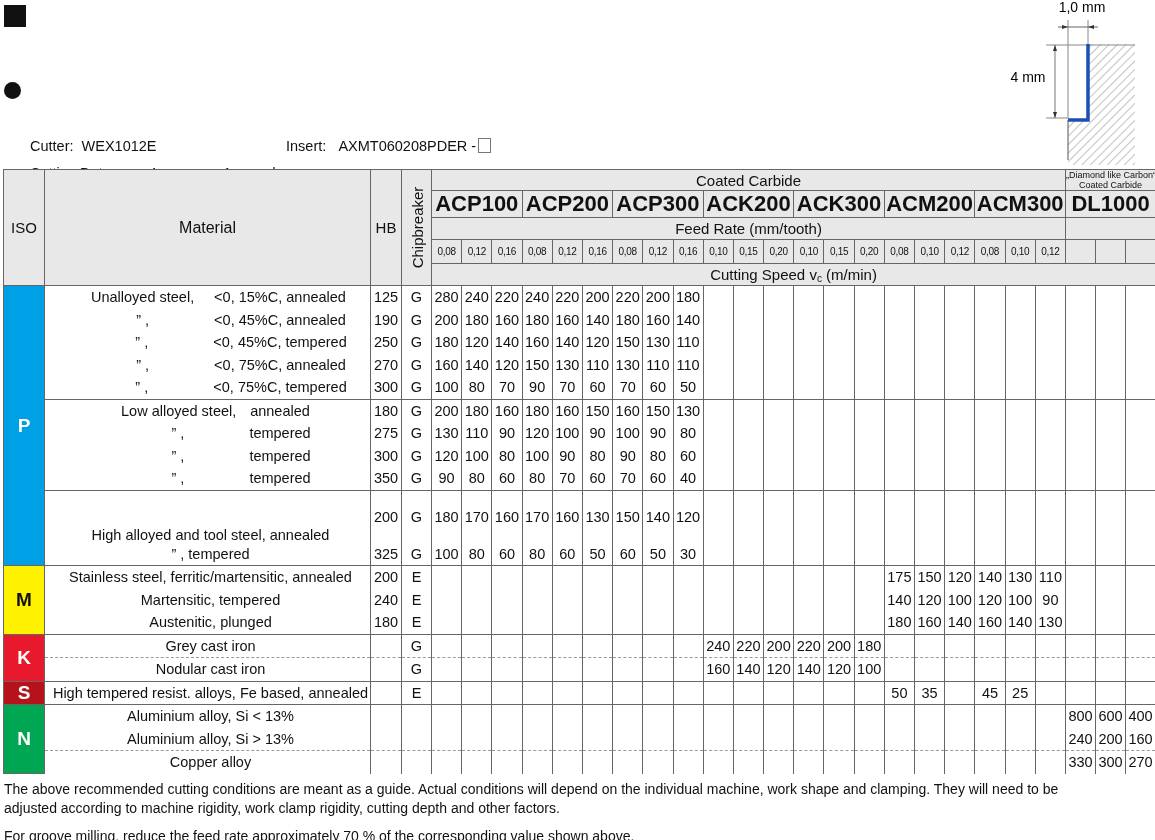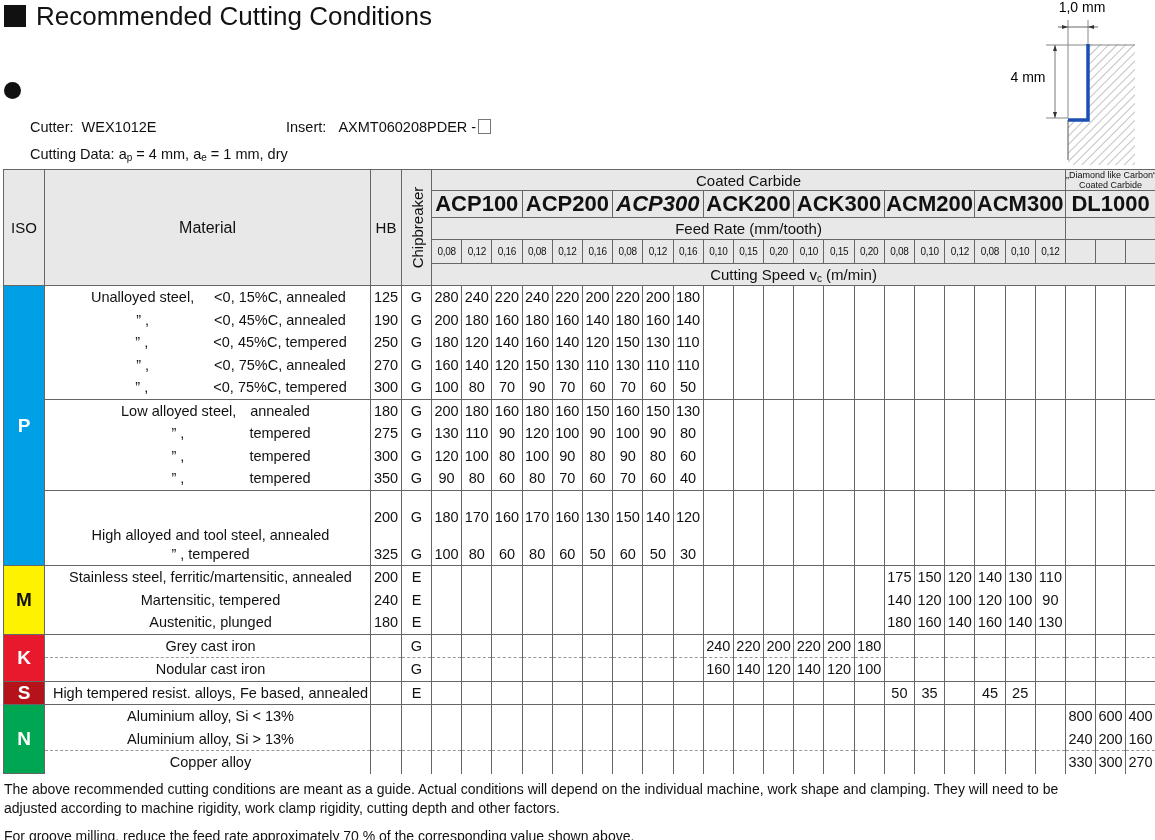--- a/index.html
+++ b/index.html
@@ -1,21 +1,21 @@
 <!DOCTYPE html>
 <html><head>
 <meta charset="utf-8">
 <style>
   html, body { margin:0; padding:0; background:#fff; }
   body { width:1155px; height:840px; position:relative; overflow:hidden; font-family:"Liberation Sans", sans-serif; color:#111; }
   .title { position:absolute; left:4px; top:0px; font-size:26px; line-height:32px; white-space:nowrap; }
   .title .sq { display:inline-block; width:22px; height:22px; background:#111; margin-right:10px; vertical-align:-2px; }
   .series { position:absolute; left:4px; top:78px; font-size:22px; line-height:28px; white-space:nowrap; }
   .series .dot { display:inline-block; width:17px; height:17px; border-radius:50%; background:#111; margin-right:9px; vertical-align:0px; }
-  .info { position:absolute; font-size:14.5px; line-height:18px; white-space:nowrap; }
+  .info { position:absolute; font-size:14.5px; line-height:18px; white-space:nowrap;margin-top:19px; }
   .checkbox { display:inline-block; width:11px; height:13px; border:1px solid #777; vertical-align:-2px; margin-left:2px; }
   sub { font-size:10px; vertical-align:-2px; line-height:0; }
   .diagram { position:absolute; left:1000px; top:0; width:155px; height:170px; }
   table.cc { position:absolute; left:3px; top:169px; border-collapse:collapse; table-layout:fixed; width:1152px; font-size:14.5px; }
   table.cc td { border:1px solid #666; padding:0; text-align:center; overflow:hidden; white-space:nowrap; }
   .hdr td { background:#e8e8e8; }
   .hgroup { font-size:15px; }
   .grade { font-weight:bold; font-size:22px; }
   .feed { font-size:10px; letter-spacing:-0.3px;margin-top:43px; }
   .dlc { font-size:9px; line-height:10px; background:#e8e8e8; }
@@ -23,21 +23,21 @@
   .iso.M { color:#111; }
   td.mat { text-align:left; padding-left:6px !important; }
   tr.body td { height:22.5px; border-top:none; border-bottom:none; }
   tr.body.grpstart td { border-top:1px solid #666; }
   tr.body.dash td:not(.iso) { border-top:1px dashed #999; }
   .footer { position:absolute; left:4px; font-size:14px; line-height:19px; }
 </style>
 </head>
 <body>
 
-<div class="title"><span class="sq"></span><span>Recommended Cutting Conditions</span></div>
+<div class="title"><span class="sq"></span></div>
 
 <div class="series"><span class="dot"></span></div>
 
 <div class="info" style="left:30px;top:118px;">
   <span>Cutter:</span>&nbsp;&nbsp;<span>WEX1012E</span>
 </div>
 <div class="info" style="left:286px;top:118px;">
   <span>Insert:</span>&nbsp;&nbsp;&nbsp;<span>AXMT060208PDER -</span><span class="checkbox"></span>
 </div>
 <div class="info" style="left:30px;top:145px;">
@@ -108,21 +108,21 @@
         </td>
         <td class="hgroup" colspan="21" style="height:20px;">Coated Carbide</td>
         <td class="dlc" colspan="3">
           <div>„Diamond like Carbon“</div>
           <div>Coated Carbide</div>
         </td>
       </tr>
       <tr class="hdr">
         <td class="grade" colspan="3" style="height:23px;">ACP100</td>
         <td class="grade" colspan="3" style="height:23px;">ACP200</td>
-        <td class="grade" colspan="3" style="height:23px;font-style:italic;">ACP300</td>
+        <td class="grade" colspan="3" style="height:23px;">ACP300</td>
         <td class="grade" colspan="3" style="height:23px;margin-top:30px;">ACK200</td>
         <td class="grade" colspan="3" style="height:23px;">ACK300</td>
         <td class="grade" colspan="3" style="height:23px;">ACM200</td>
         <td class="grade" colspan="3" style="height:23px;">ACM300</td>
         <td class="grade" colspan="3" style="height:23px;">DL1000</td>
       </tr>
       <tr class="hdr">
         <td class="hgroup" colspan="21" style="height:21px;">Feed Rate (mm/tooth)</td>
         <td colspan="3"></td>
       </tr>

